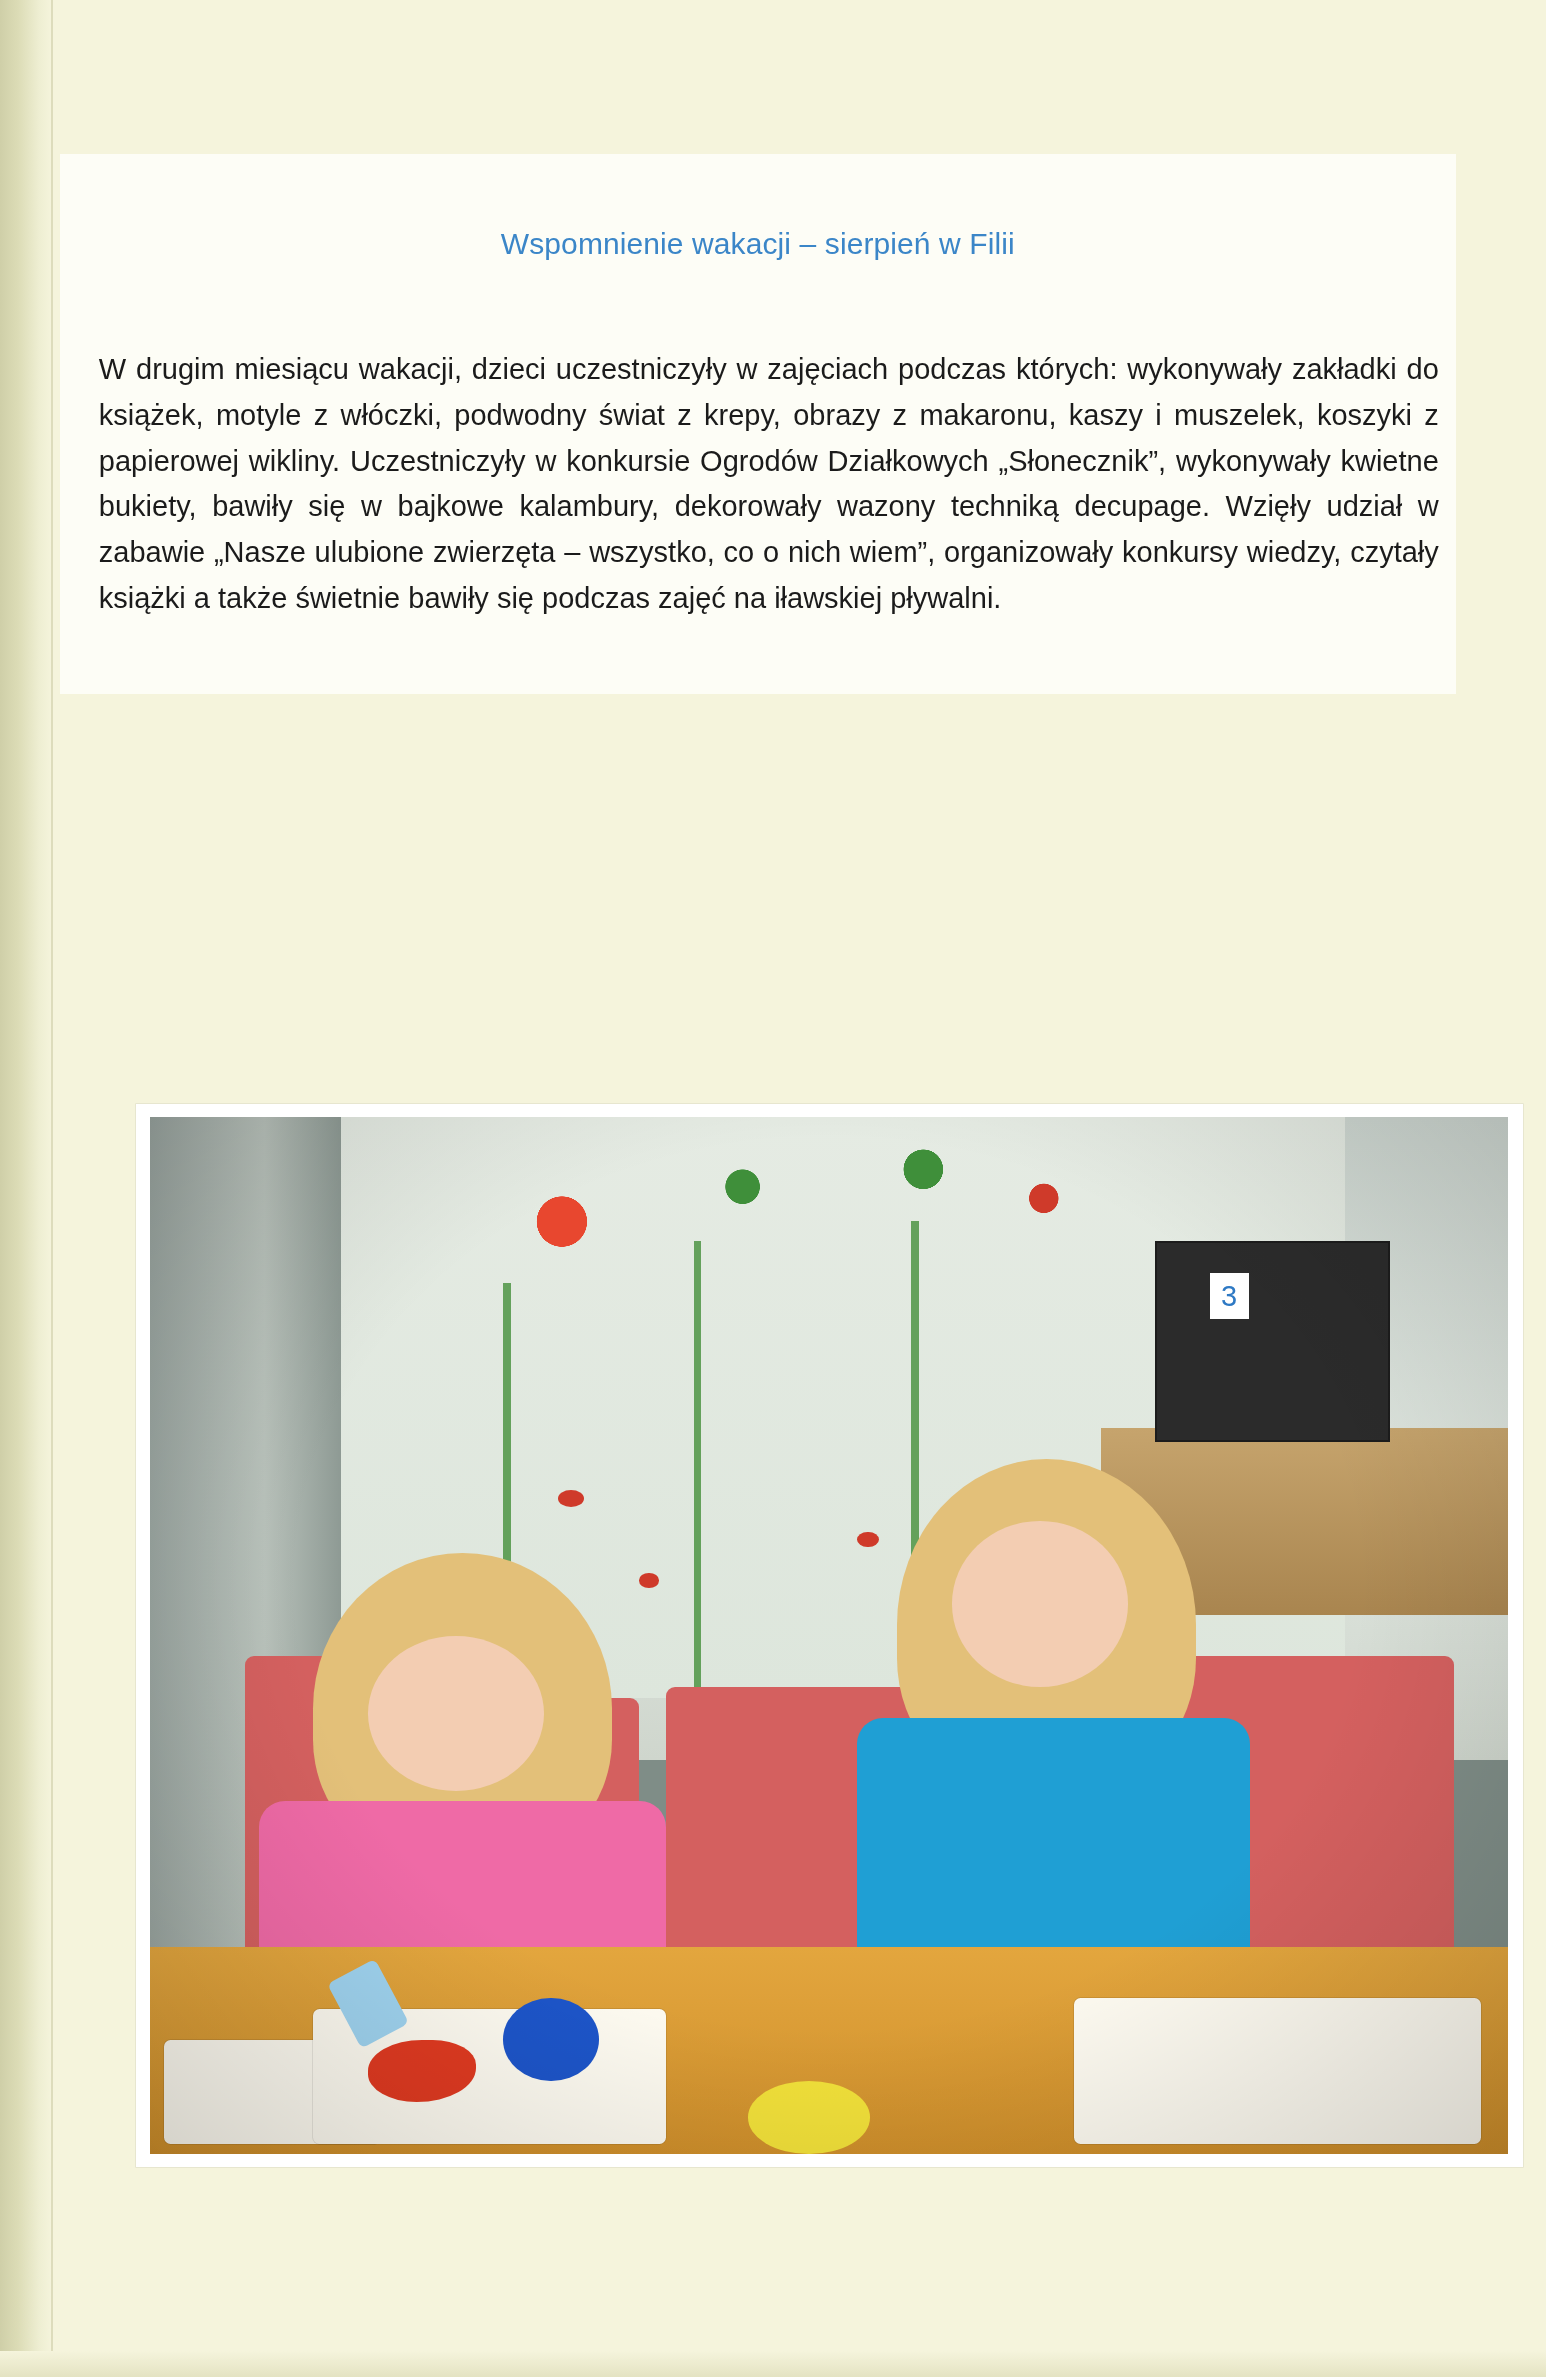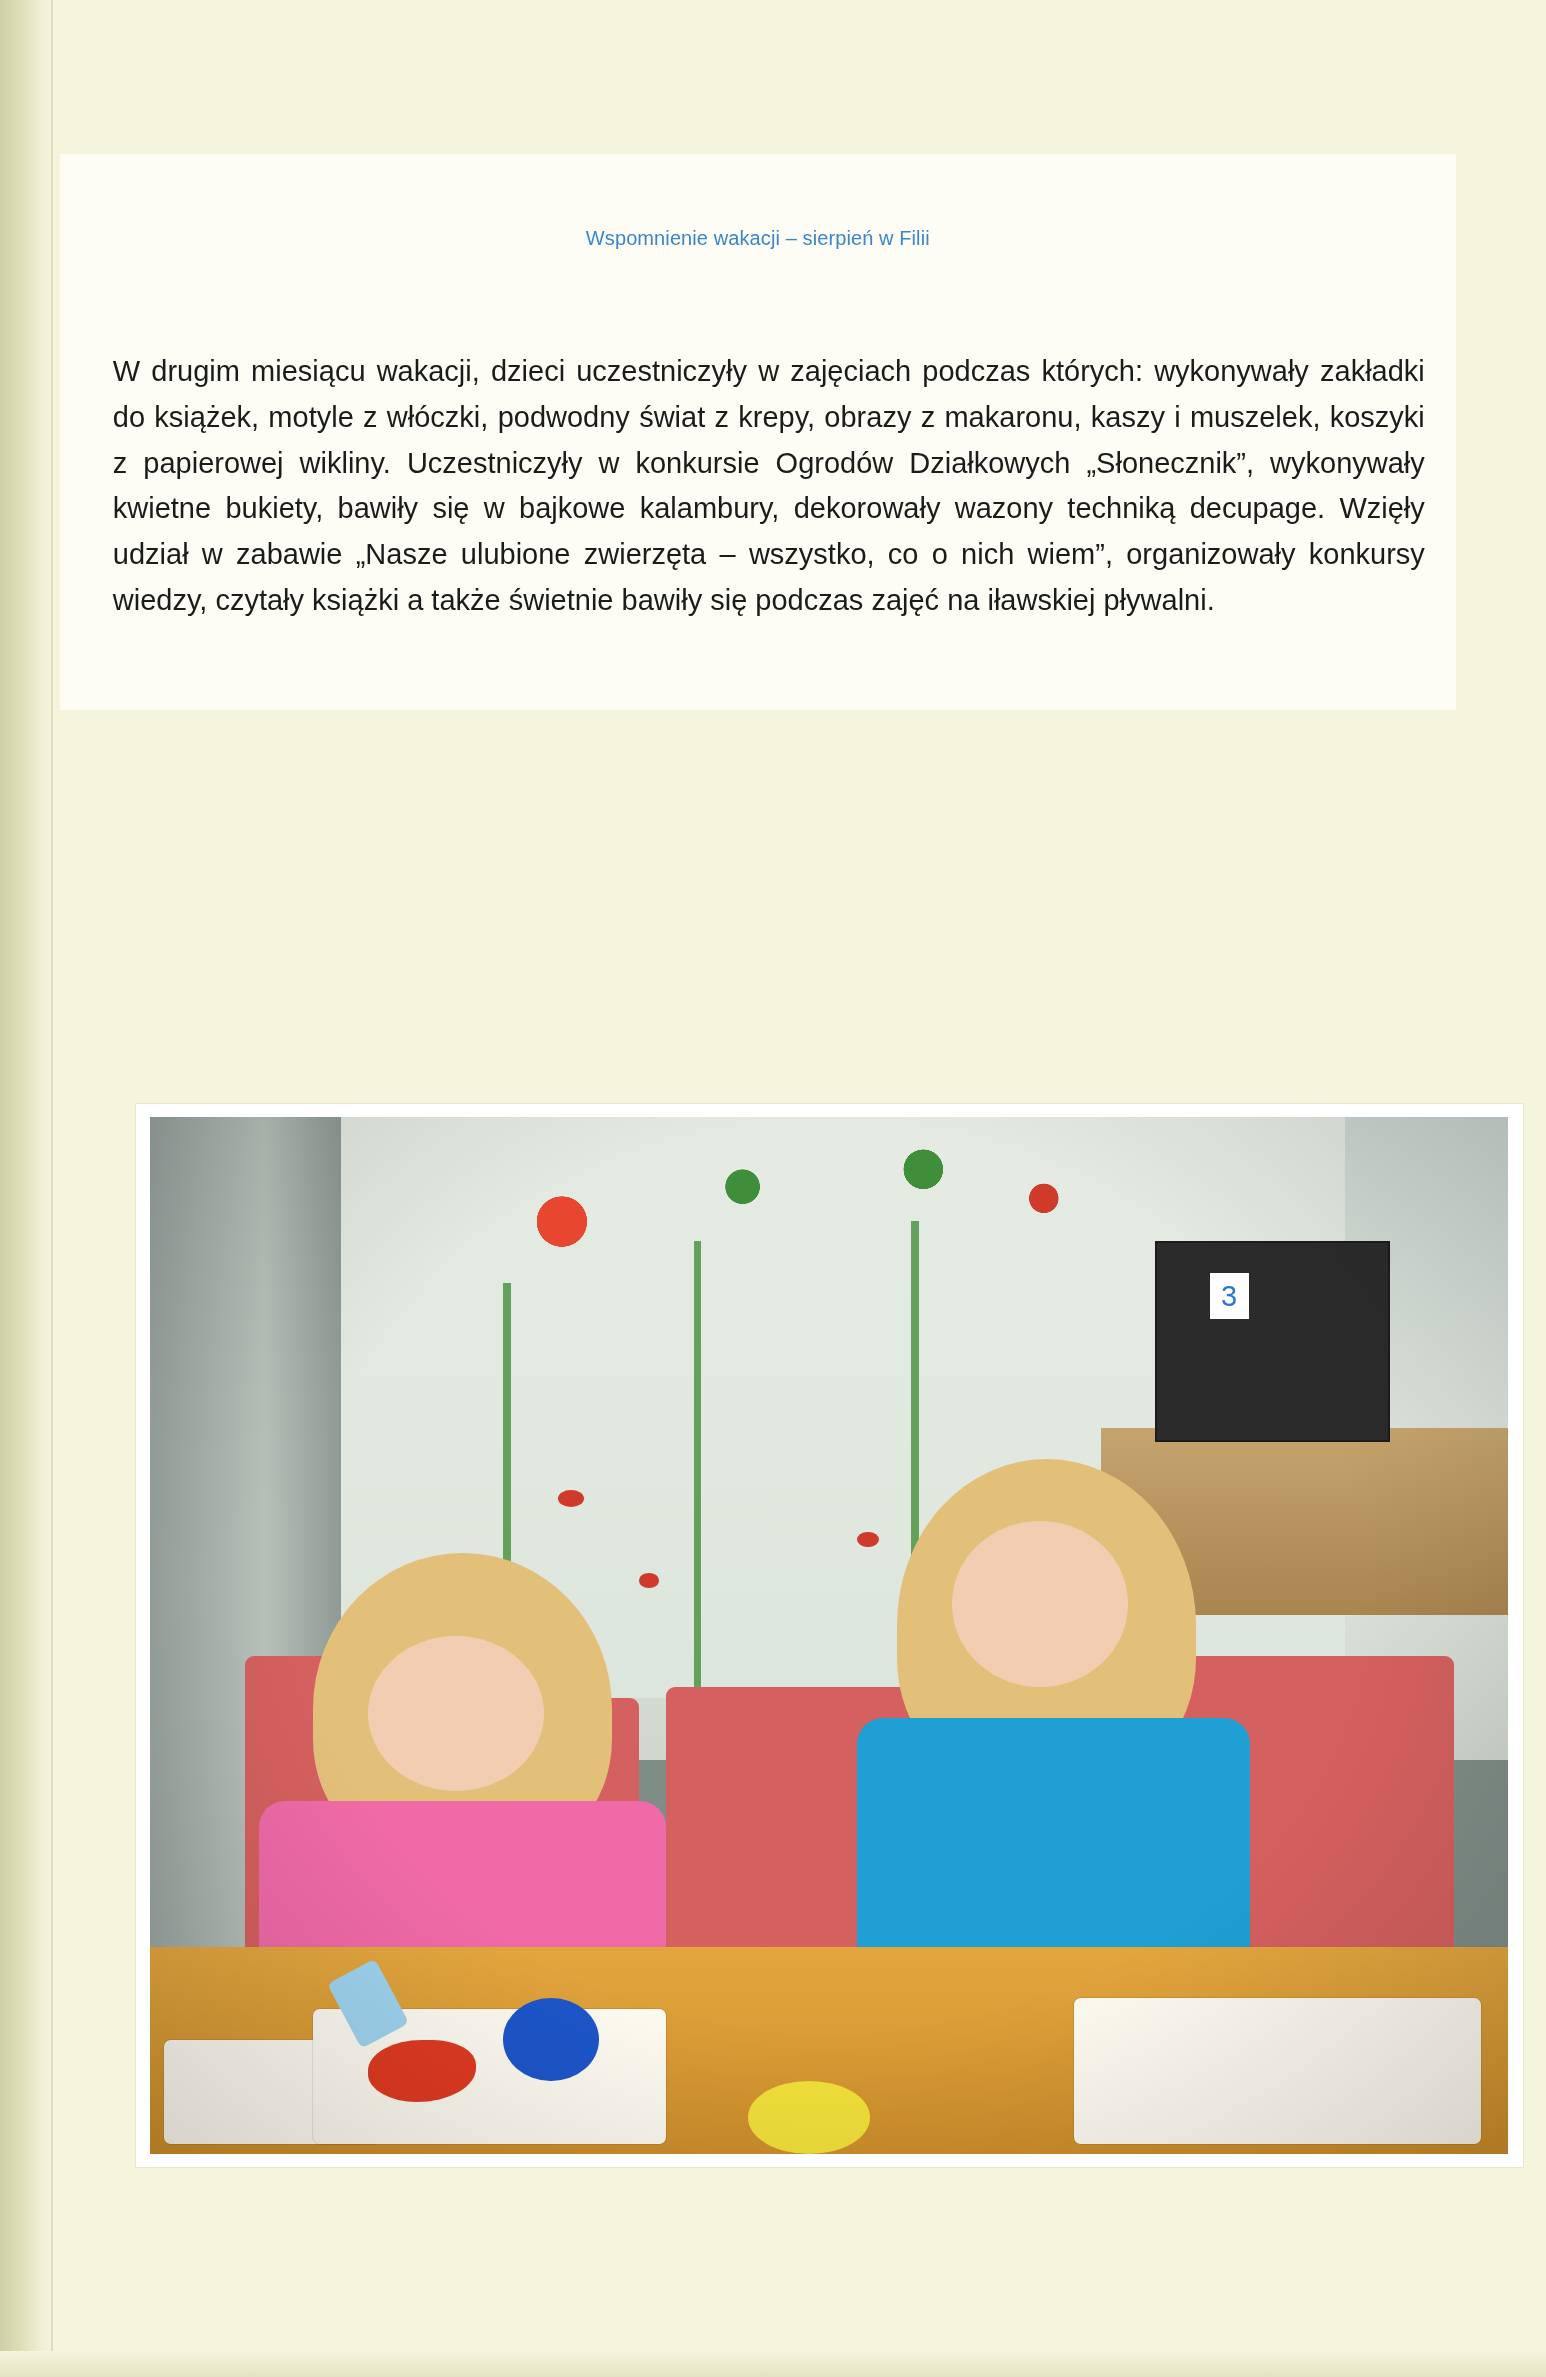--- a/index.html
+++ b/index.html
@@ -56,31 +56,31 @@
     position: absolute;
     left: 7.8px;
     top: 154px;
     width: 1396px;
     background: #fdfdf6;
     padding: 0;
   }
 
   .article-title {
     color: #3b86c8;
-    font-size: 20px;
+    font-size: 30px;
     text-align: center;
     font-weight: 400;
     letter-spacing: 0.1px;
     margin: 0;
     padding: 72px 0 0 0;
     line-height: 1.2;
   }
 
   .article-body {
-    margin: 14px;
+    margin: 0;
     padding: 85px 17px 72px 39px;
     font-size: 29px;
     line-height: 1.58;
     color: #1b1b1b;
     text-align: justify;
     text-justify: inter-word;
   }
 
   
   .photo-frame {

